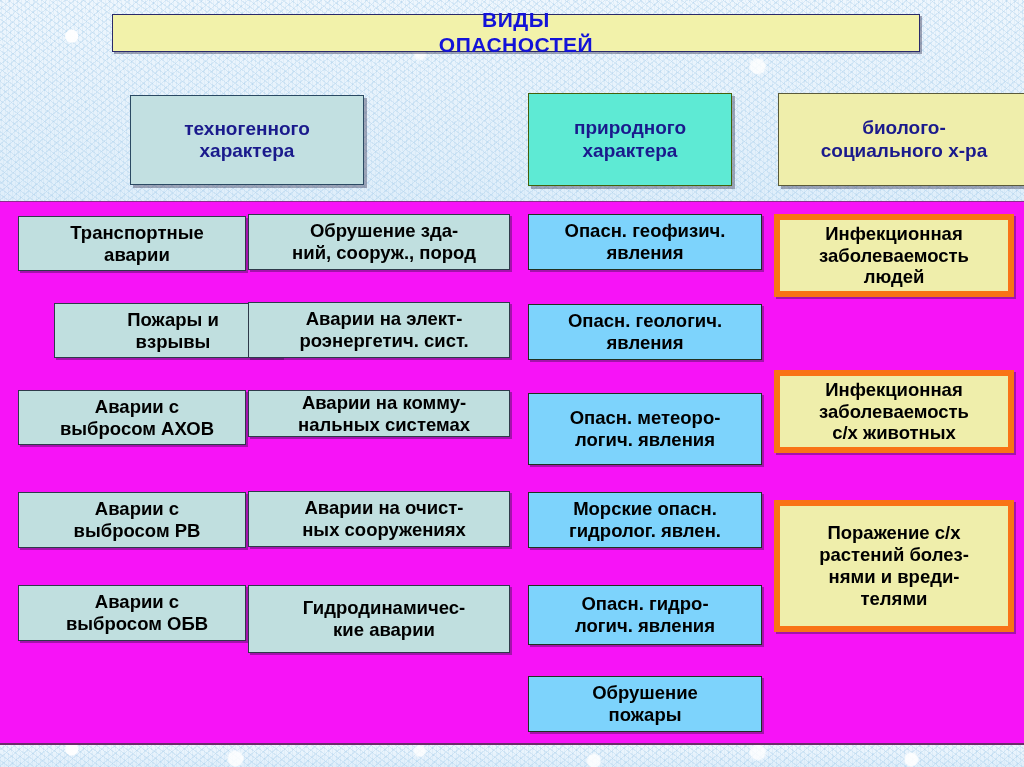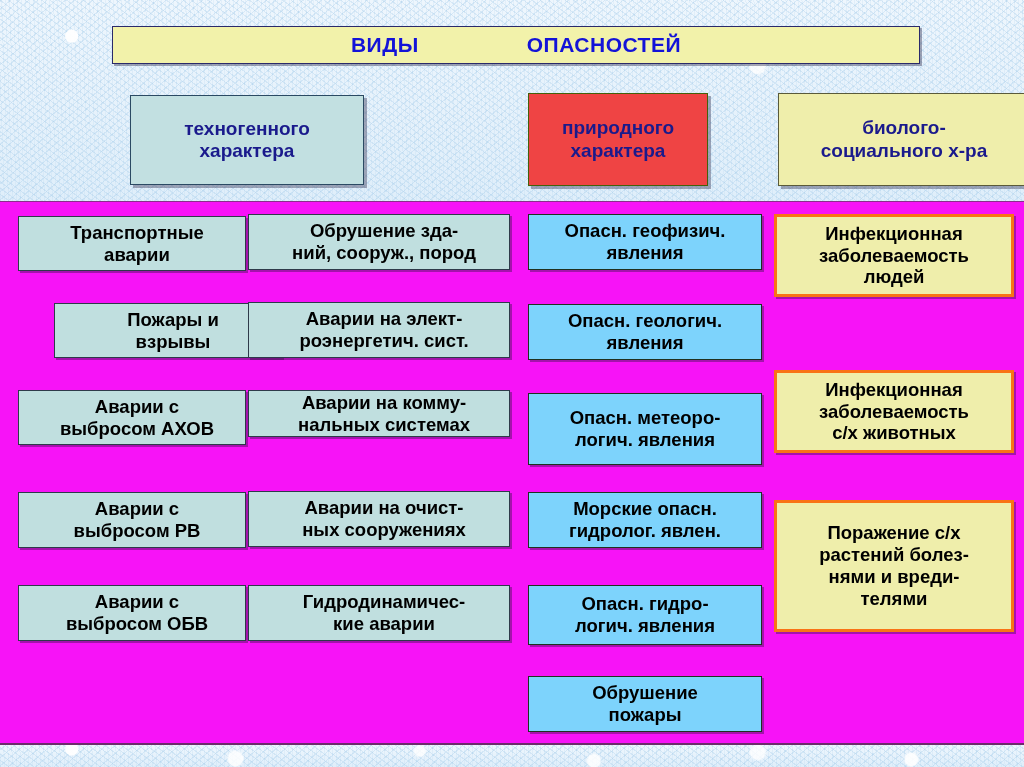--- a/index.html
+++ b/index.html
@@ -63,61 +63,62 @@
     justify-content: center;
     text-align: center;
     font-weight: bold;
     line-height: 1.18;
     white-space: pre-line;
   }
 
   
   #title-box {
     left: 112px;
-    top: 26px;
+    top: 14px;
     width: 808px;
     height: 38px;
     background: #f2f2aa;
     border: 1px solid #2a2a6a;
     color: #1313d8;
     font-size: 21px;
     letter-spacing: .5px;
     box-shadow: 2px 2px 0 rgba(60,60,90,.45);
+    flex-direction: column;
   }
   #title-box .t-word { display: inline-block; }
   #title-box .t-gap { display: inline-block; width: 108px; }
 
   
   .cat-head {
     color: #1a1a8c;
     font-size: 19px;
     box-shadow: 3px 3px 0 rgba(70,70,100,.45);
   }
   #cat-0 {
     left: 130px; top: 95px; width: 234px; height: 90px;
     background: #c2e0e1; border: 1px solid #2b4a63;
   }
   #cat-1 {
-    left: 528px; top: 93px; width: 180px; height: 93px;
-    background: #ef4444; border: 1px solid #44600a;
+    left: 528px; top: 93px; width: 204px; height: 93px;
+    background: #5eead4; border: 1px solid #44600a;
   }
   #cat-2 {
     left: 778px; top: 93px; width: 252px; height: 93px;
     background: #efeeab; border: 1px solid #5a5a3a;
   }
 
   
   .item {
     color: #000000;
     font-size: 18.5px;
     box-shadow: 2px 2px 0 rgba(40,20,60,.40);
   }
   .item.cyan   { background: #c0dfdf; border: 1px solid #2e3a4a; padding-left: 10px; }
   .item.green  { background: #7dd3fc; border: 1px solid #20301f; }
-  .item.yellow { background: #efeeab; border: 3px solid #f97316; }
+  .item.yellow { background: #efeeab; border: 6px solid #f97316; }
 
   
   .col0 { left: 18px;  width: 228px; }
   .col1 { left: 248px; width: 262px; }
   .col2 { left: 528px; width: 234px; }
   .col3 { left: 774px; width: 240px; }
 </style>
 </head>
 <body>
 
@@ -148,21 +149,21 @@
 выбросом ОБВ</div>
 
   <div class="box item cyan col1" style="top:214px;height:56px;">Обрушение зда-
 ний, сооруж., пород</div>
   <div class="box item cyan col1" style="top:302px;height:56px;">Аварии на элект-
 роэнергетич. сист.</div>
   <div class="box item cyan col1" style="top:390px;height:47px;">Аварии на комму-
 нальных системах</div>
   <div class="box item cyan col1" style="top:491px;height:56px;">Аварии на очист-
 ных сооружениях</div>
-  <div class="box item cyan col1" style="top:585px;height:56px;">Гидродинамичес-
+  <div class="box item cyan col1" style="top:585px;height:68px;">Гидродинамичес-
 кие аварии</div>
 
   <div class="box item green col2" style="top:214px;height:56px;">Опасн. геофизич.
 явления</div>
   <div class="box item green col2" style="top:304px;height:56px;">Опасн. геологич.
 явления</div>
   <div class="box item green col2" style="top:393px;height:72px;">Опасн. метеоро-
 логич. явления</div>
   <div class="box item green col2" style="top:492px;height:56px;">Морские опасн.
 гидролог. явлен.</div>

